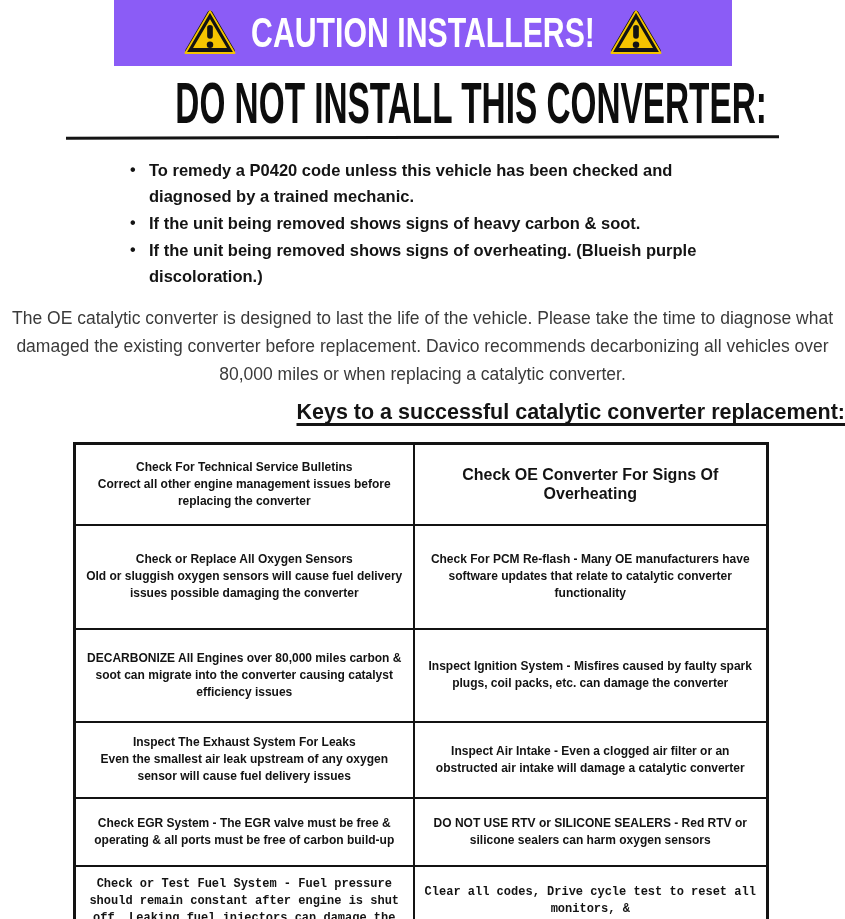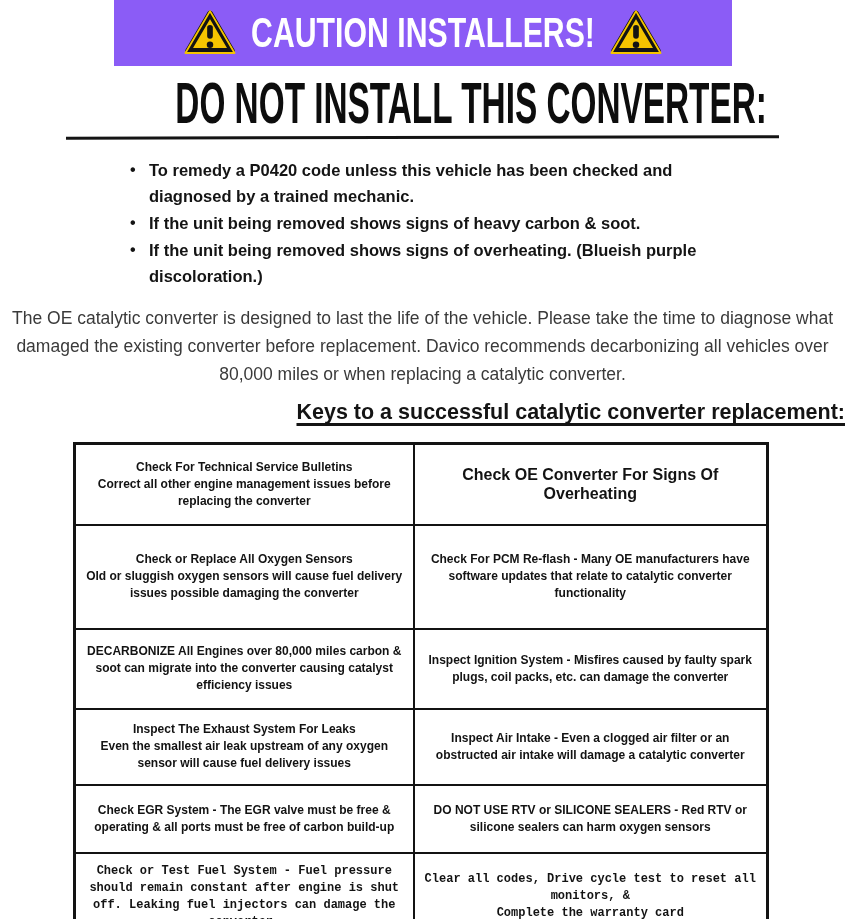--- a/index.html
+++ b/index.html
@@ -73,21 +73,21 @@
   table.keys-table col.c-left{width:339px;}
   table.keys-table col.c-right{width:354px;}
   table.keys-table td{
     border:2px solid #131313;
     text-align:center;vertical-align:middle;
     padding:4px 9px;
     font-size:12px;font-weight:bold;line-height:17px;color:#131313;
     white-space:pre-line;
   }
   table.keys-table td.cell-lg{font-size:16px;line-height:19px;}
-  tr.r1{height:81px;} tr.r2{height:104px;} tr.r3{height:80px;}
+  tr.r1{height:81px;} tr.r2{height:104px;} tr.r3{height:93px;}
   tr.r4{height:76px;} tr.r5{height:68px;margin-left:20px;} tr.r6{height:89px;font-family:Liberation Mono, monospace;}
 </style>
 </head>
 <body>
 
 <div class="page">
 
   <header class="banner">
     <svg class="tri" viewBox="0 0 64 58" aria-hidden="true">
       <path d="M32 5 L59 51 L5 51 Z" fill="#f5c400" stroke="#131313" stroke-width="7" stroke-linejoin="round"></path>

